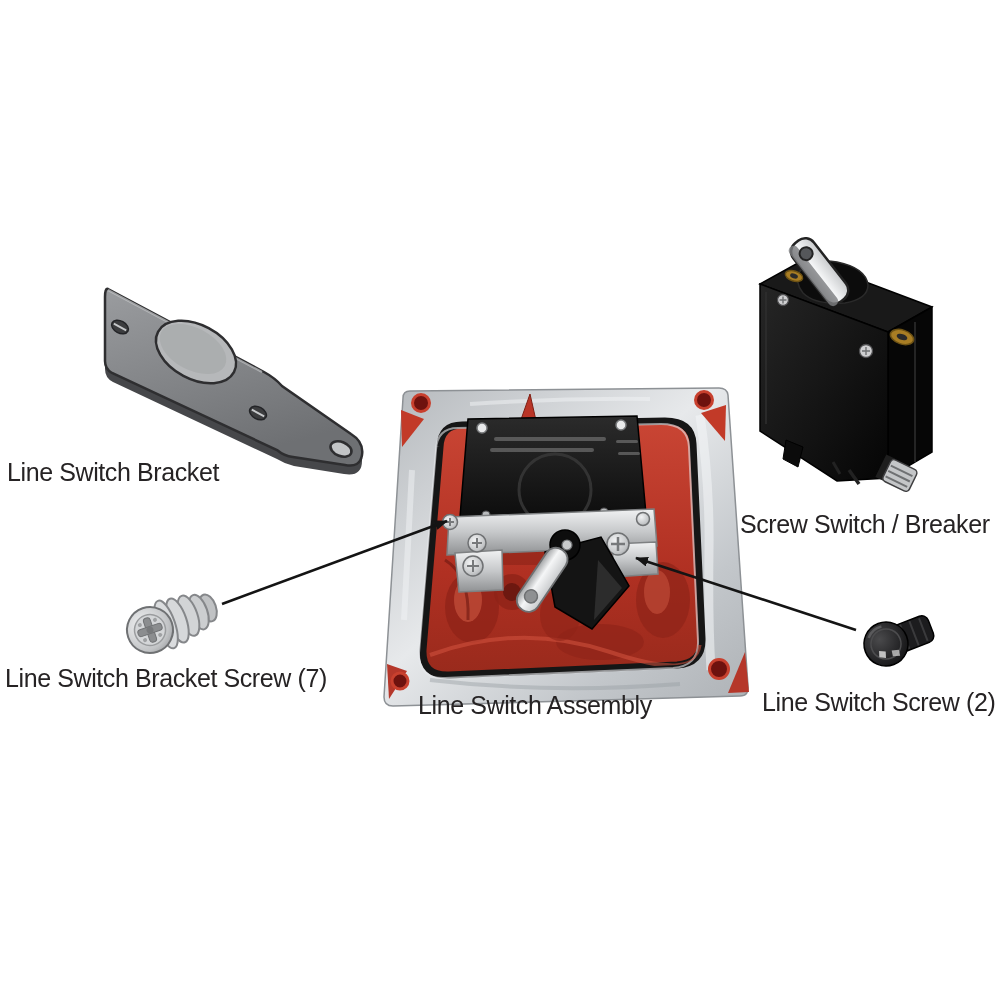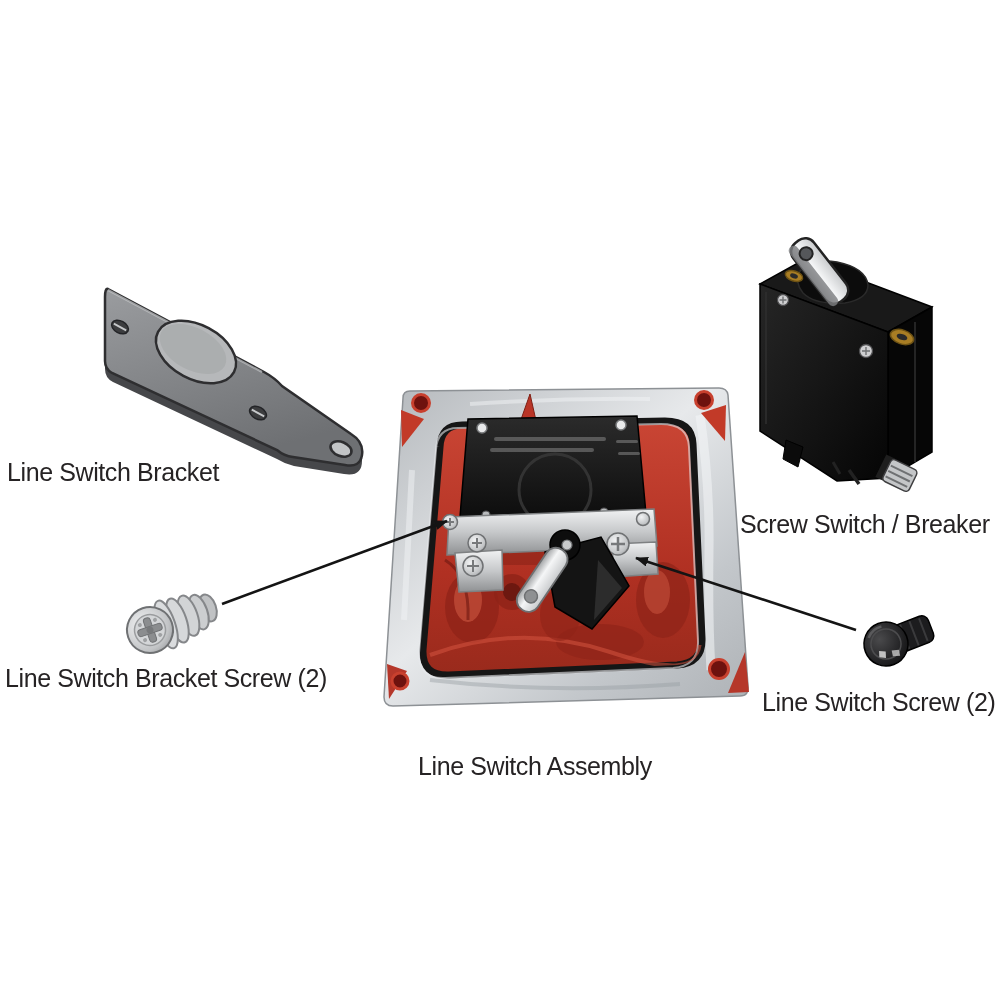--- a/index.html
+++ b/index.html
@@ -266,19 +266,19 @@
     <path d="M -9 4 l 6 3 l -2 6 l -6 -3 Z" fill="#d2d2d2" opacity="0.9"></path>
     <path d="M 3 8 l 7 2 l -1 6 l -7 -2 Z" fill="#bdbdbd" opacity="0.85"></path>
     <path d="M -14 -12 a 18 18 0 0 1 16 -6" stroke="#5a5a5c" stroke-width="2.5" fill="none"></path>
   </g>
 </svg>
 
 <div class="lbl" style="left:7px;top:459px">Line Switch Bracket</div>
 
 <div class="lbl" style="left:740px;top:511px">Screw Switch / Breaker</div>
 
-<div class="lbl" style="left:5px;top:665px">Line Switch Bracket Screw (2)</div>
+<div class="lbl" style="left:5px;top:665px">Line Switch Bracket Screw (7)</div>
 
 <div class="lbl" style="left:762px;top:689px">Line Switch Screw (2)</div>
 
-<div class="lbl" style="left:418px;top:753px">Line Switch Assembly</div>
+<div class="lbl" style="left:418px;top:692px">Line Switch Assembly</div>
 
 </div>
 
 </body></html>

